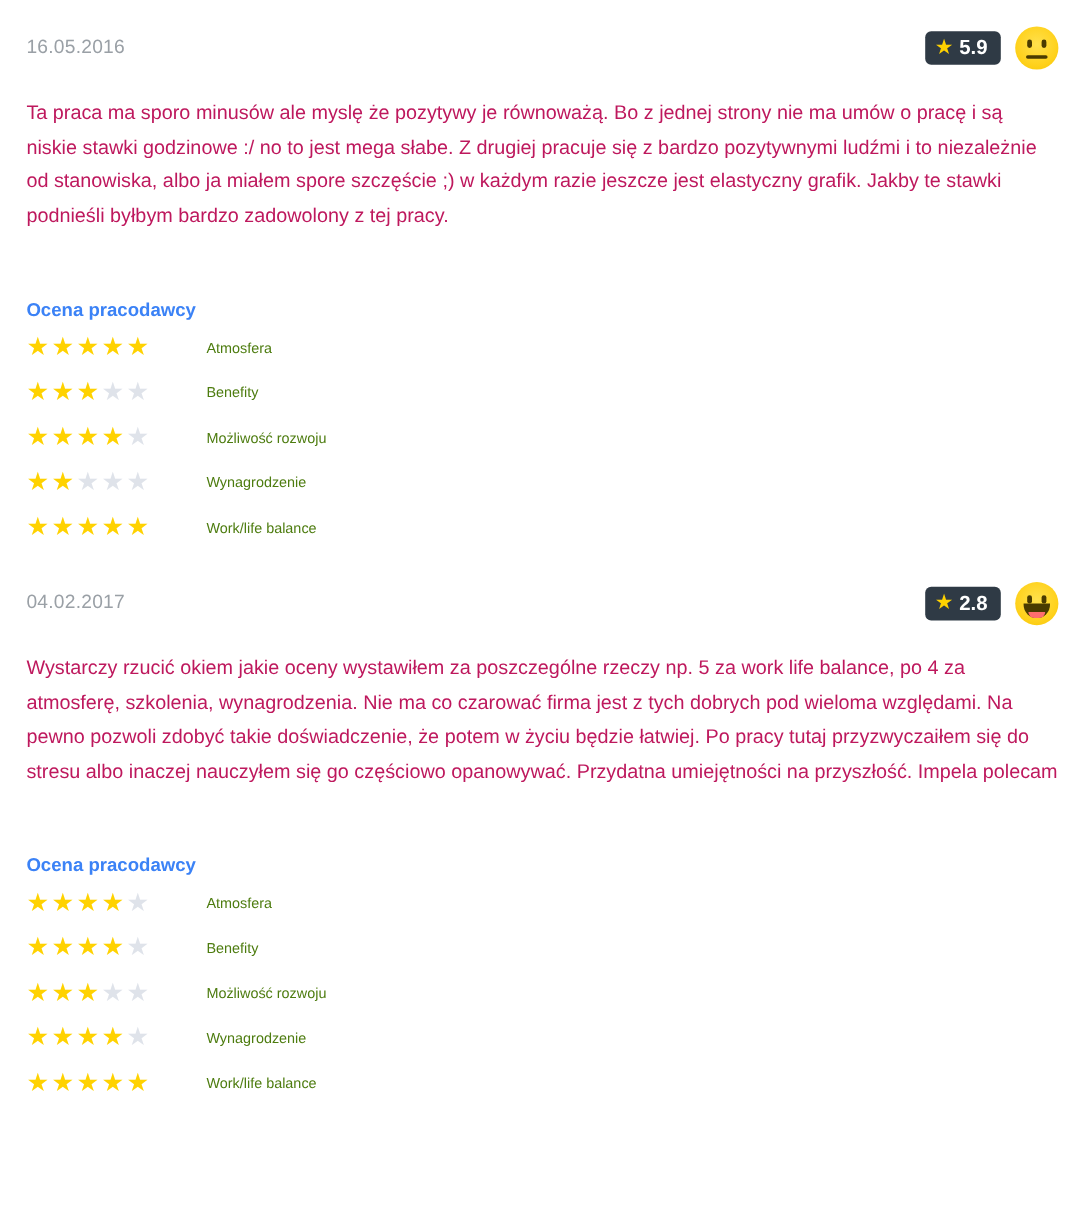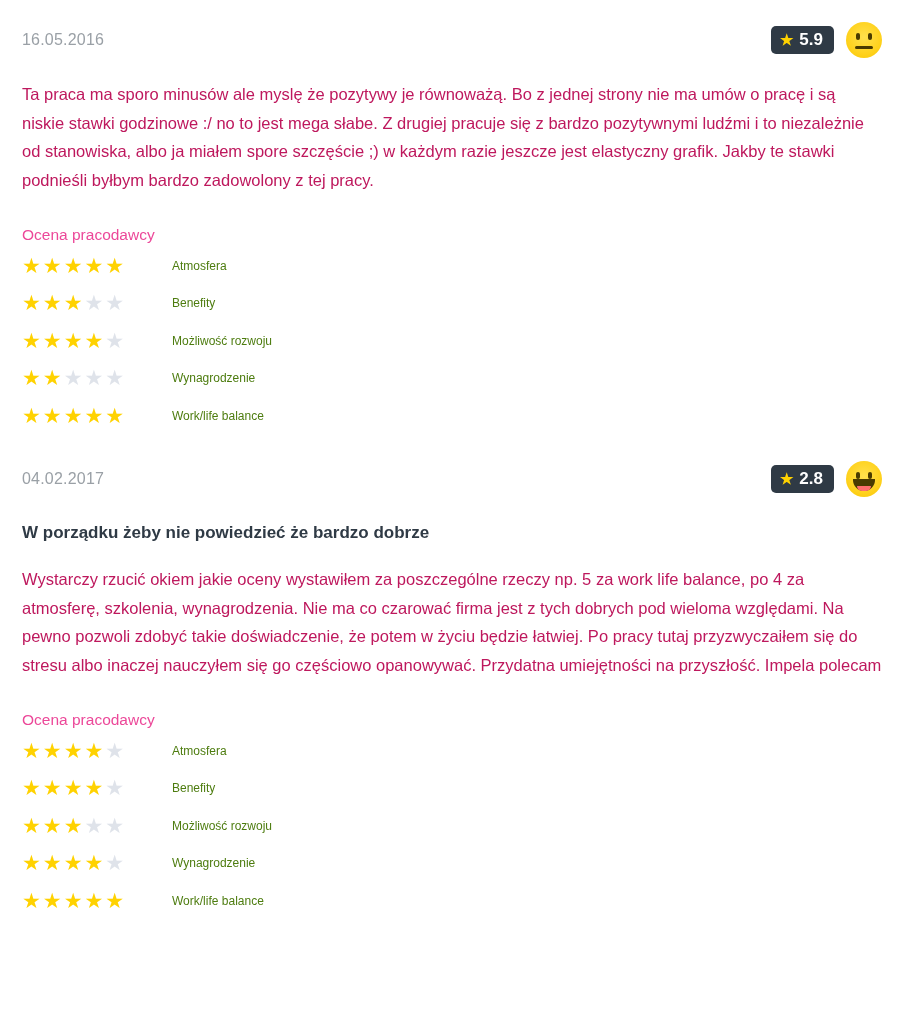--- a/index.html
+++ b/index.html
@@ -108,24 +108,24 @@
     margin-top: 26px;
   }
   .review-body {
     margin-top: 22px;
     font-size: 16.5px;
     line-height: 1.74;
     color: #be185d;
     max-width: 862px;
   }
   .ratings-title {
-    margin-top: 31px;
+    margin-top: 55px;
     font-size: 15.5px;
-    font-weight: normal;
-    color: #ec4899;
+    font-weight: bold;
+    color: #3b82f6;
   }
   .rating-row {
     display: flex;
     align-items: center;
     margin-top: 7px;
   }
   .stars {
     width: 150px;
     flex: none;
     letter-spacing: 2px;
@@ -201,21 +201,20 @@
           <span class="badge-star">★</span>
           <span>2.8</span>
         </div>
         <div class="emoji-face">
           <span class="eye left"></span>
           <span class="eye right"></span>
           <span class="mouth-smile"></span>
         </div>
       </div>
     </div>
-    <div class="review-title">W porządku żeby nie powiedzieć że bardzo dobrze</div>
     <div class="review-body">Wystarczy rzucić okiem jakie oceny wystawiłem za poszczególne rzeczy np. 5 za work life balance, po 4 za atmosferę, szkolenia, wynagrodzenia. Nie ma co czarować firma jest z tych dobrych pod wieloma względami. Na pewno pozwoli zdobyć takie doświadczenie, że potem w życiu będzie łatwiej. Po pracy tutaj przyzwyczaiłem się do stresu albo inaczej nauczyłem się go częściowo opanowywać. Przydatna umiejętności na przyszłość. Impela polecam</div>
     <div class="ratings-title">Ocena pracodawcy</div>
 
     <div class="rating-row">
       <div class="stars"><span class="s">★</span><span class="s">★</span><span class="s">★</span><span class="s">★</span><span class="s off">★</span></div>
       <div class="rating-label">Atmosfera</div>
     </div>
     <div class="rating-row">
       <div class="stars"><span class="s">★</span><span class="s">★</span><span class="s">★</span><span class="s">★</span><span class="s off">★</span></div>
       <div class="rating-label">Benefity</div>

